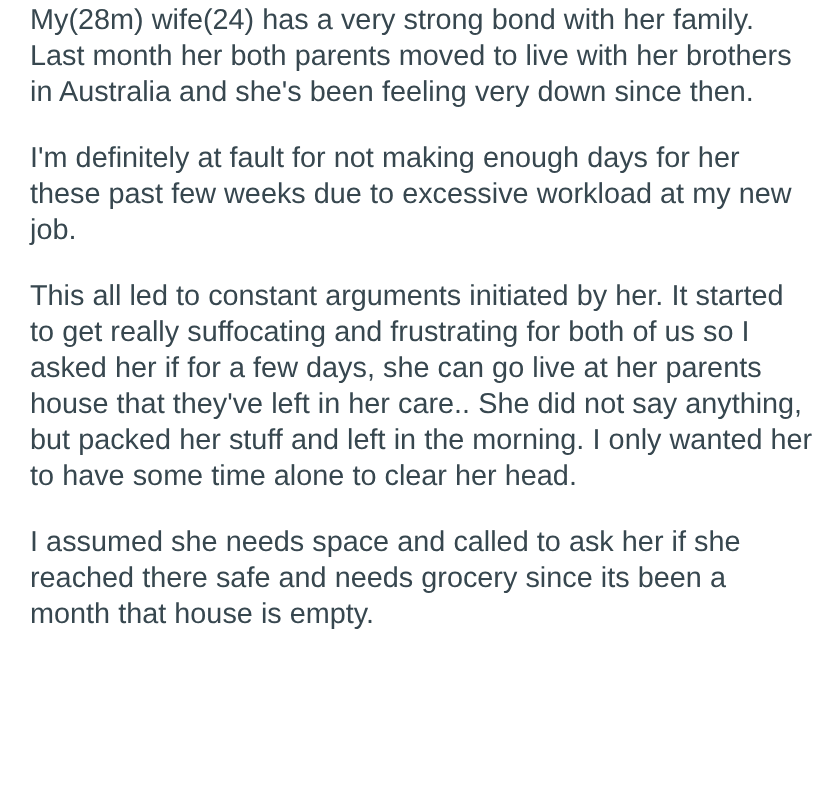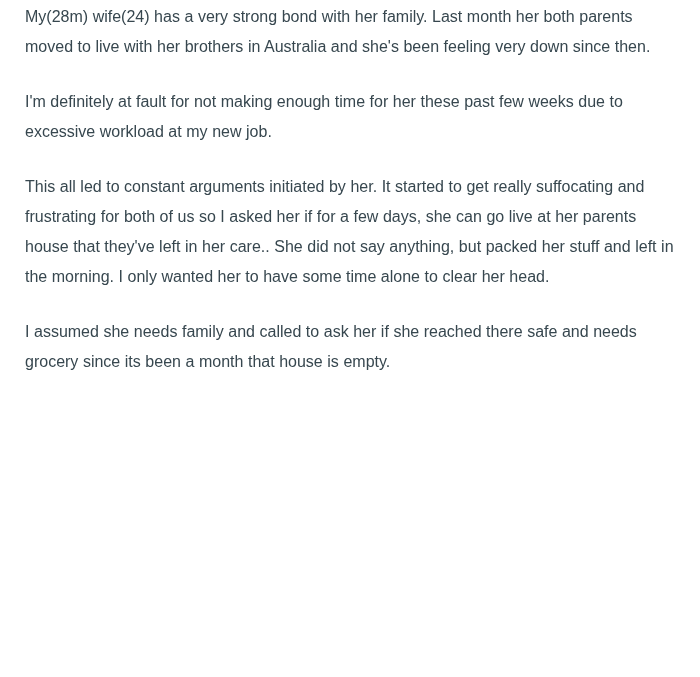--- a/index.html
+++ b/index.html
@@ -15,36 +15,36 @@
     -webkit-font-smoothing: antialiased;
   }
   #post-body {
     box-sizing: border-box;
     width: 700px;
     padding: 0px 22px 0px 25px;
   }
   .para {
     margin: 0;
     color: #37474f;
-    font-size: 16px;
+    font-size: 24px;
     line-height: 30px;
     letter-spacing: 0.0px;
     word-spacing: 0.1px;
     font-weight: 400;
     text-align: left;
     white-space: normal;
   }
   .para + .para {
     margin-top: 25px;
   }
   .first-para {
     padding-top: 2px;
   }
 </style>
 </head>
 <body>
 
 <div id="post-body">
   <p class="para first-para">My(28m) wife(24) has a very strong bond with her family. Last month her both parents moved to live with her brothers in Australia and she's been feeling very down since then.</p>
-  <p class="para">I'm definitely at fault for not making enough time for her these past few weeks due to excessive workload at my new job.</p>
+  <p class="para">I'm definitely at fault for not making enough days for her these past few weeks due to excessive workload at my new job.</p>
   <p class="para">This all led to constant arguments initiated by her. It started to get really suffocating and frustrating for both of us so I asked her if for a few days, she can go live at her parents house that they've left in her care.. She did not say anything, but packed her stuff and left in the morning. I only wanted her to have some time alone to clear her head.</p>
-  <p class="para">I assumed she needs family and called to ask her if she reached there safe and needs grocery since its been a month that house is empty.</p>
+  <p class="para">I assumed she needs space and called to ask her if she reached there safe and needs grocery since its been a month that house is empty.</p>
 </div>
 
 </body></html>

